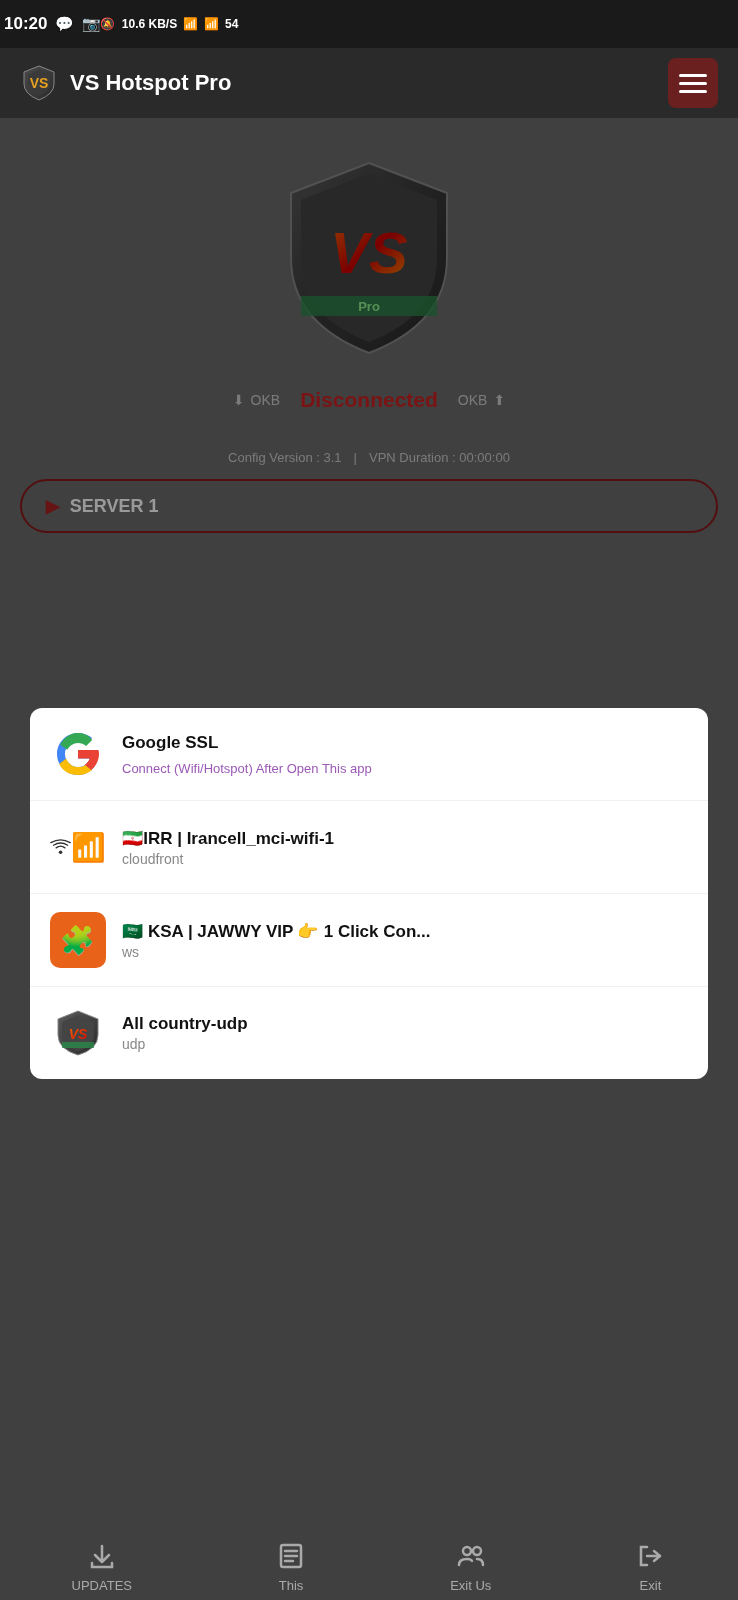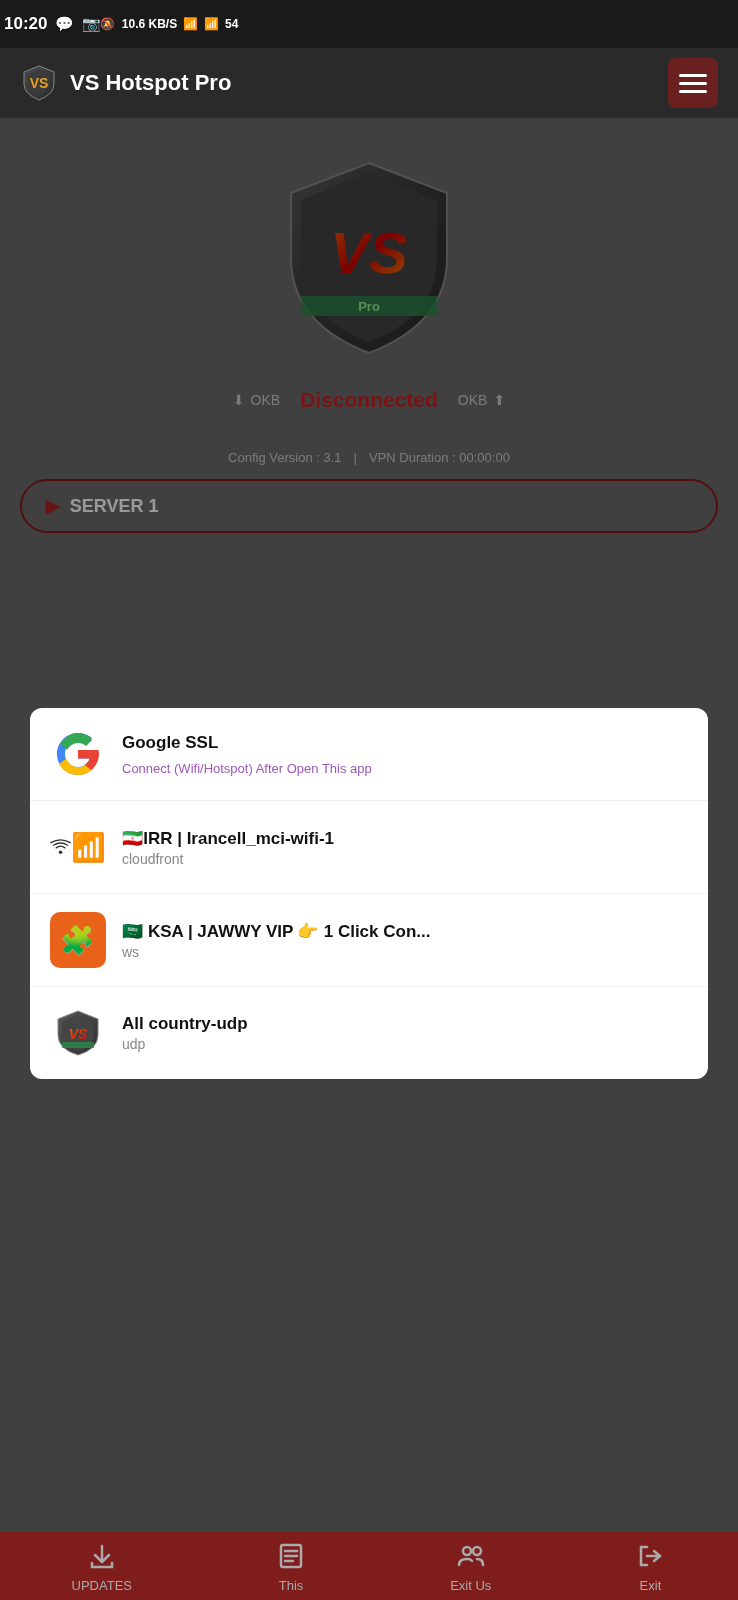--- a/index.html
+++ b/index.html
@@ -184,21 +184,21 @@
       margin-top: 2px;
     }
 
     
     .bottom-nav {
       position: absolute;
       bottom: 0;
       left: 0;
       right: 0;
       height: 68px;
-      background: #7f1d1d;
+      background: #404040;
       display: flex;
       align-items: center;
       justify-content: space-around;
     }
     .nav-item {
       display: flex;
       flex-direction: column;
       align-items: center;
       gap: 6px;
       color: #aaa;

